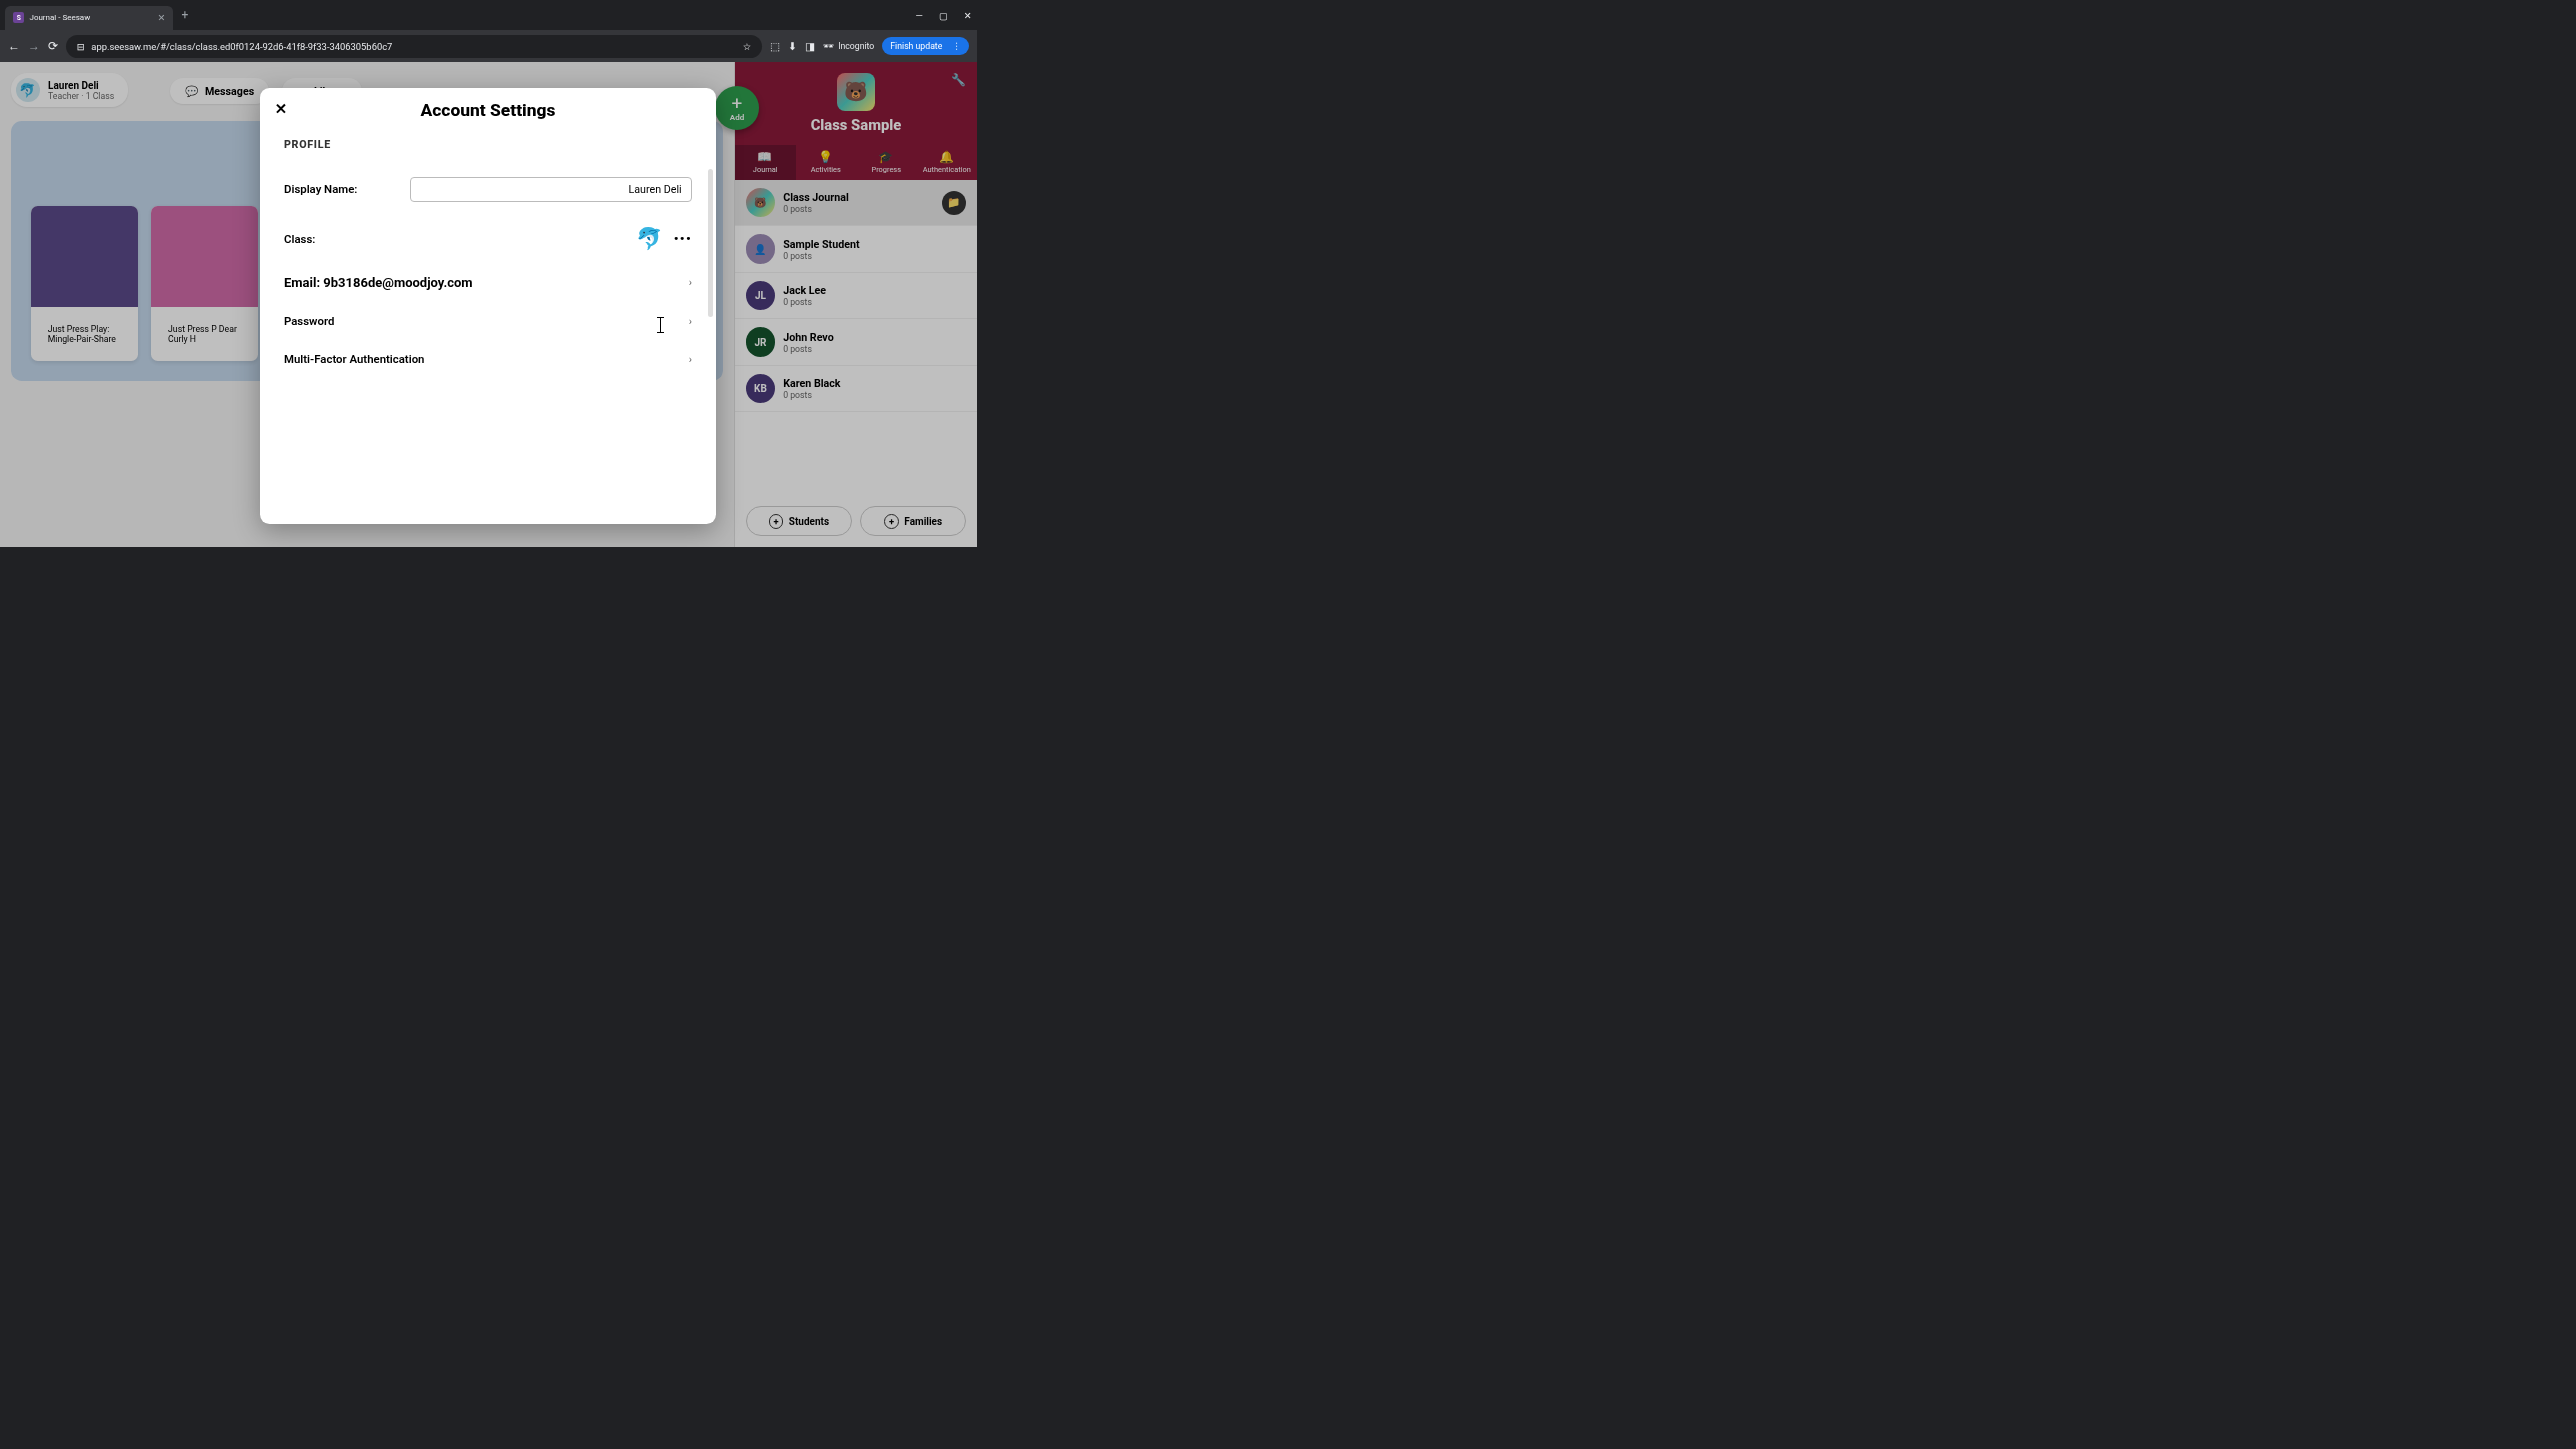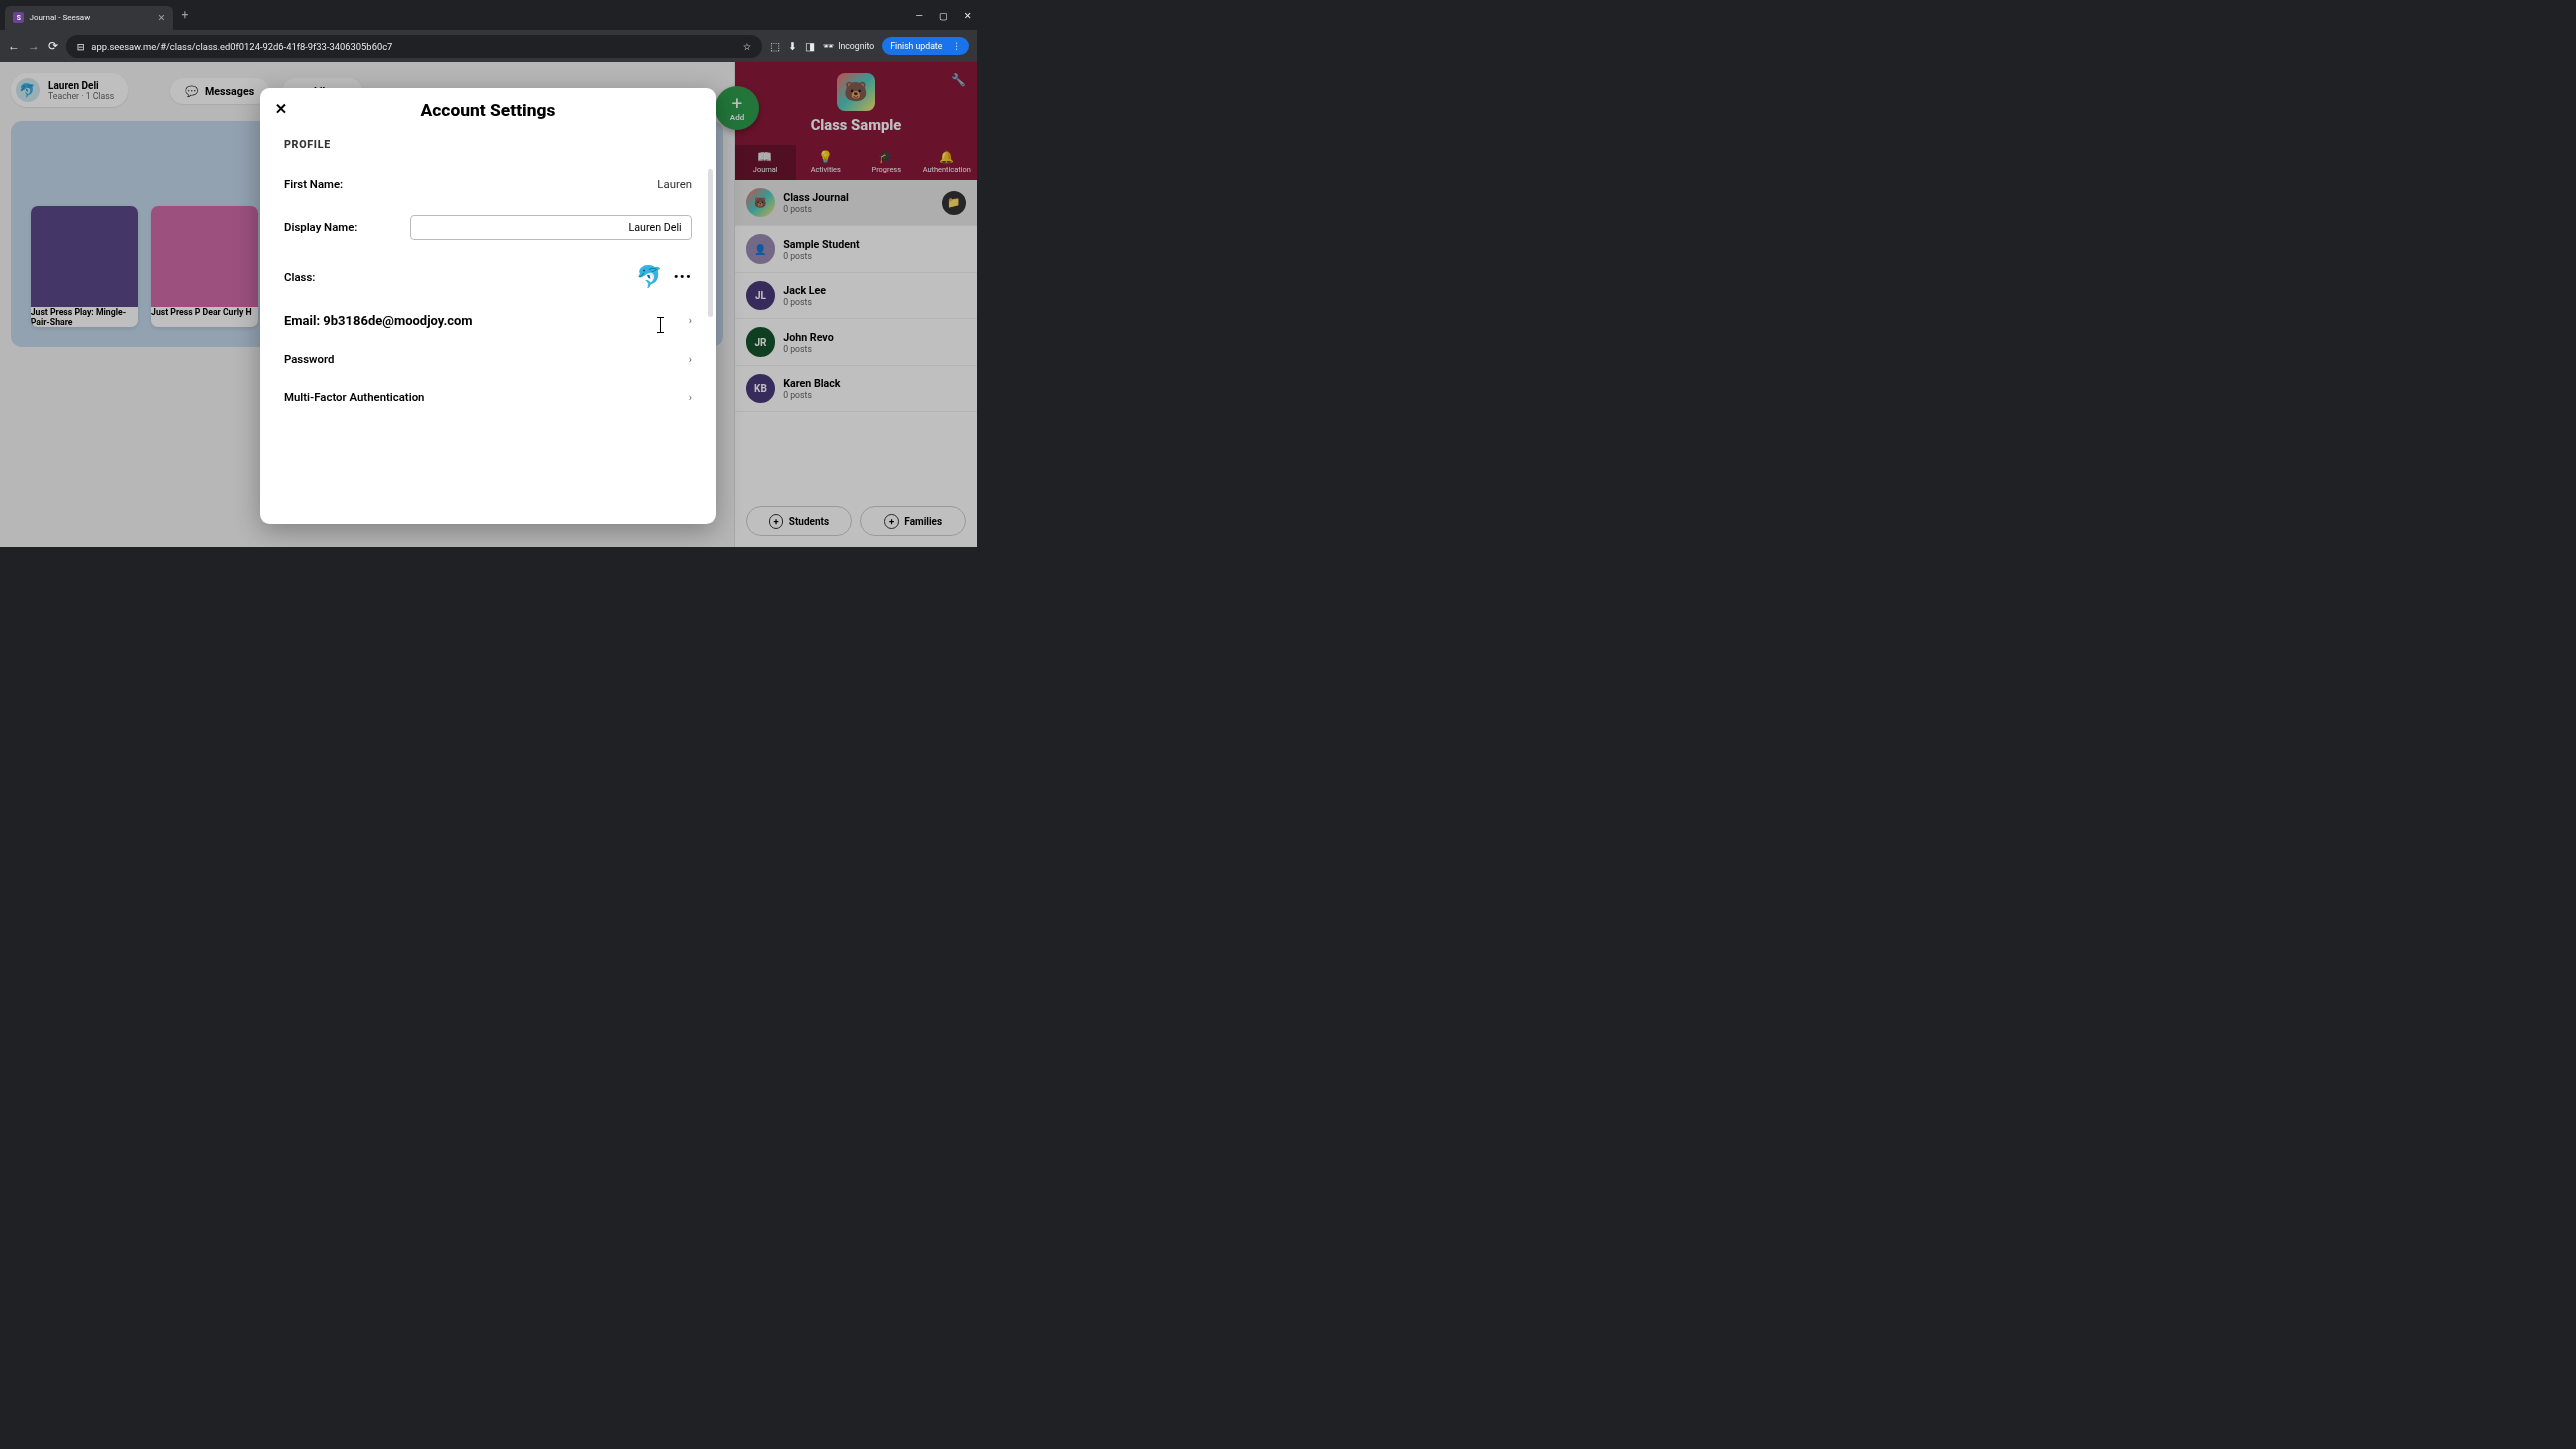--- a/index.html
+++ b/index.html
@@ -34,21 +34,21 @@
 .user-info-role { font-size: 8.7px; color: #666; }
 .top-nav { display: inline-flex; gap: 13.4px; margin-left: 40px; }
 .nav-pill { background: white; border-radius: 14.8px; padding: 6.7px 14.8px; display: flex; align-items: center; gap: 6.7px; font-weight: 700; font-size: 10.7px; box-shadow: 0 0.7px 2px rgba(0,0,0,0.1); }
 
 .banner { background: #c5d9ed; border-radius: 10.7px; margin-top: 13.4px; padding: 20px; }
 .banner-title { font-size: 17.4px; font-weight: 800; text-align: center; color: #1a1a1a; line-height: 1.4; }
 .cards { display: flex; gap: 13.4px; margin-top: 16px; }
 .card { background: white; border-radius: 6.7px; width: 107px; overflow: hidden; box-shadow: 0 1.3px 4px rgba(0,0,0,0.1); }
 .card-img { height: 101px; background: #5b4a8a; }
 .card-img.c2 { background: #d06ba8; }
-.card-title { padding: 0; font-size: 8.7px; font-weight: 700; }
+.card-title { padding: 17px; font-size: 8.7px; font-weight: 400; }
 
 
 .sidebar { width: 243px; background: white; border-left: 0.7px solid #e0e0e0; display: flex; flex-direction: column; }
 .class-header { background: #8b1a3a; color: white; padding: 10.7px; text-align: center; position: relative; }
 .class-avatar { width: 38px; height: 38px; border-radius: 8px; margin: 0 auto 5.4px; background: linear-gradient(135deg, #ff6b6b, #4ecdc4, #ffe66d); display: flex; align-items: center; justify-content: center; font-size: 19px; }
 .class-name { font-size: 14.8px; font-weight: 800; }
 .wrench { position: absolute; top: 10.7px; right: 10.7px; color: white; font-size: 12px; }
 .class-tabs { display: flex; background: #8b1a3a; }
 .class-tab { flex: 1; text-align: center; padding: 5.4px 2.7px; color: white; font-size: 7.4px; }
 .class-tab.active { background: #6d1530; }
@@ -263,24 +263,20 @@
 
   <div class="modal">
     <div class="modal-header">
       <span class="modal-close">✕</span>
       <div class="modal-title">Account Settings</div>
     </div>
     <div class="modal-body">
       <div class="scroll-indicator"></div>
       <div class="section-title">PROFILE</div>
 
-      <div class="field-row">
-        <span class="field-label">First Name:</span>
-        <span class="field-value">Lauren</span>
-      </div>
 
 
       <div class="field-row">
         <span class="field-label">Display Name:</span>
         <input class="display-input" value="Lauren Deli" style="">
       </div>
 
       <div class="field-row">
         <span class="field-label">Class:</span>
         <div class="icon-preview">

